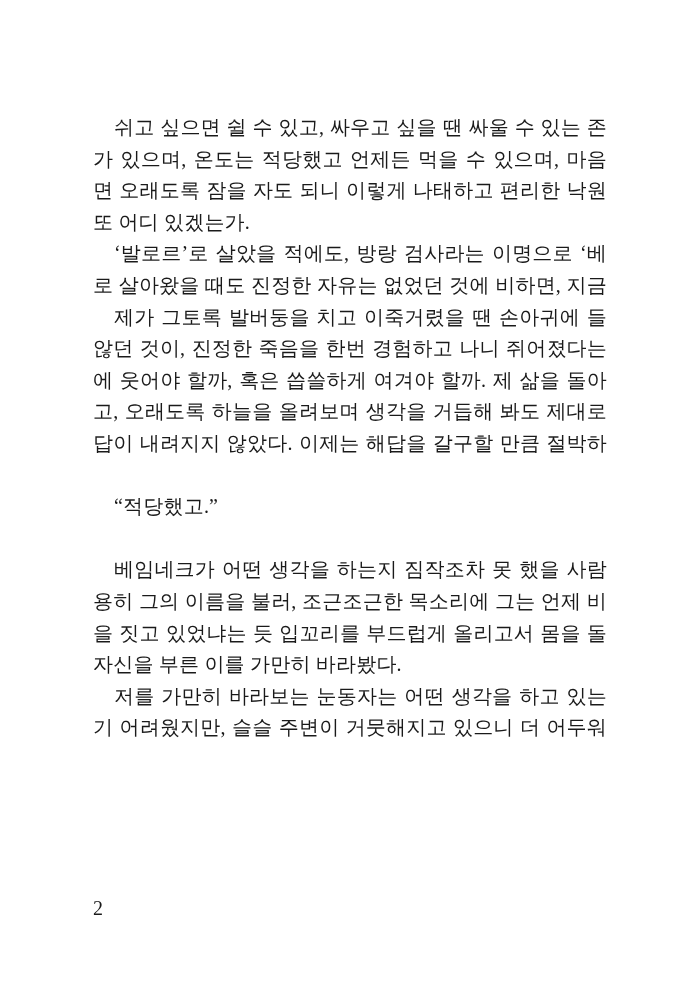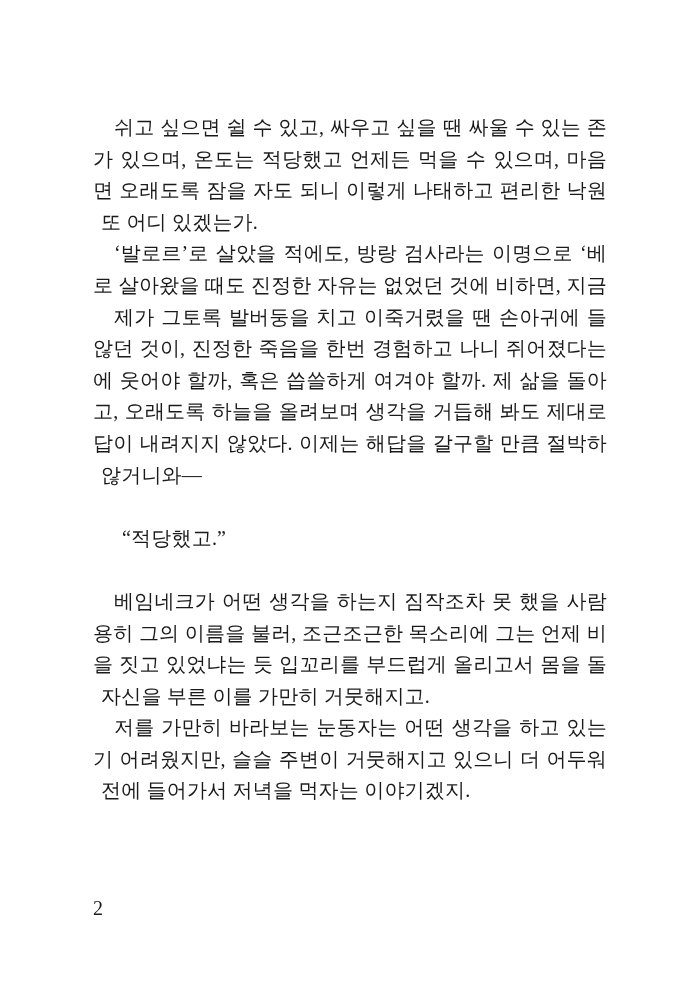--- a/index.html
+++ b/index.html
@@ -35,21 +35,20 @@
     text-align: justify;
     text-align-last: justify;
     white-space: normal;
   }
   .line.indent {
     padding-left: 21px;
   }
   .line.last {
     text-align: right;
     text-align-last: left;
-    margin-left: 8px;
   }
   .line.blank {
     
   }
   .page-number {
     position: absolute;
     left: 93px;
     top: 893px;
     font-size: 20px;
     line-height: 31.6px;
@@ -65,26 +64,24 @@
       <div class="line">가 있으며, 온도는 적당했고 언제든 먹을 수 있으며, 마음 내키</div>
       <div class="line">면 오래도록 잠을 자도 되니 이렇게 나태하고 편리한 낙원이</div>
       <div class="line last">또 어디 있겠는가.</div>
       <div class="line indent">‘발로르’로 살았을 적에도, 방랑 검사라는 이명으로 ‘베인’으</div>
       <div class="line">로 살아왔을 때도 진정한 자유는 없었던 것에 비하면, 지금은</div>
       <div class="line indent">제가 그토록 발버둥을 치고 이죽거렸을 땐 손아귀에 들어오지</div>
       <div class="line">않던 것이, 진정한 죽음을 한번 경험하고 나니 쥐어졌다는 사실</div>
       <div class="line">에 웃어야 할까, 혹은 씁쓸하게 여겨야 할까. 제 삶을 돌아보</div>
       <div class="line">고, 오래도록 하늘을 올려보며 생각을 거듭해 봐도 제대로 된</div>
       <div class="line">답이 내려지지 않았다. 이제는 해답을 갈구할 만큼 절박하지도</div>
-      <div class="line last">않거니와—</div>
       <div class="line blank"></div>
       <div class="line indent last">“적당했고.”</div>
       <div class="line blank"></div>
       <div class="line indent">베임네크가 어떤 생각을 하는지 짐작조차 못 했을 사람이 조</div>
       <div class="line">용히 그의 이름을 불러, 조근조근한 목소리에 그는 언제 비웃음</div>
       <div class="line">을 짓고 있었냐는 듯 입꼬리를 부드럽게 올리고서 몸을 돌려</div>
-      <div class="line last">자신을 부른 이를 가만히 거뭇해지고.</div>
+      <div class="line last">자신을 부른 이를 가만히 바라봤다.</div>
       <div class="line indent">저를 가만히 바라보는 눈동자는 어떤 생각을 하고 있는지 읽</div>
       <div class="line">기 어려웠지만, 슬슬 주변이 거뭇해지고 있으니 더 어두워지기</div>
-      <div class="line last">전에 들어가서 저녁을 먹자는 이야기겠지.</div>
     </div>
   <div class="page-number">2</div>
 </div>
 
 </body></html>

